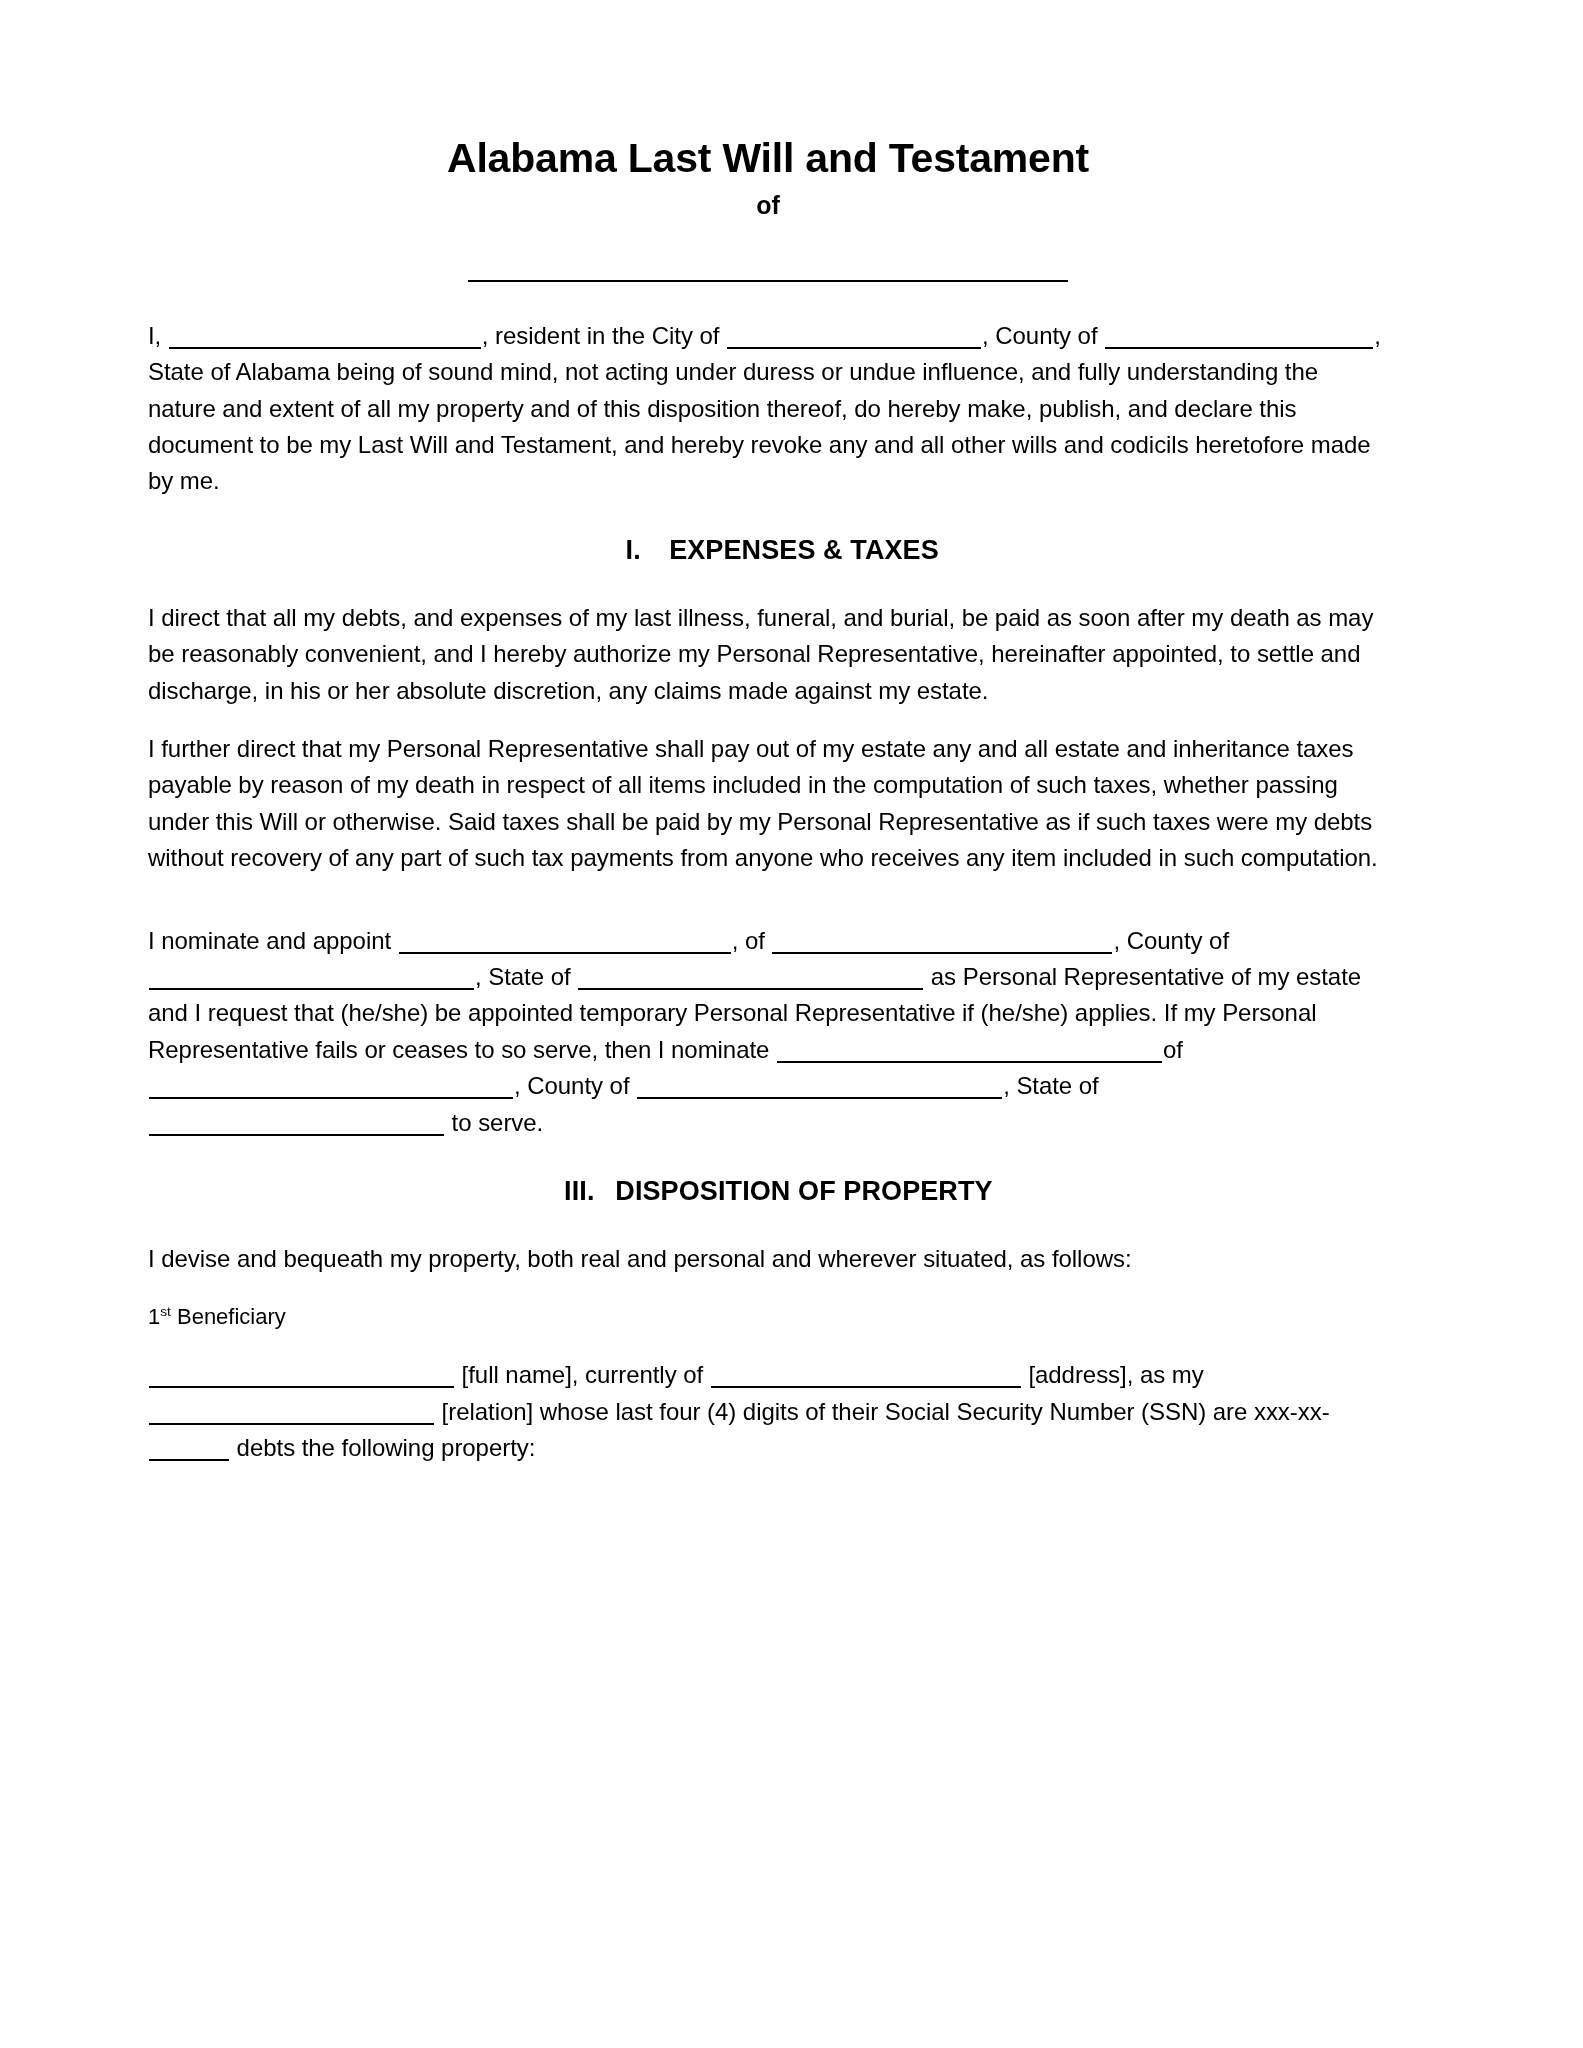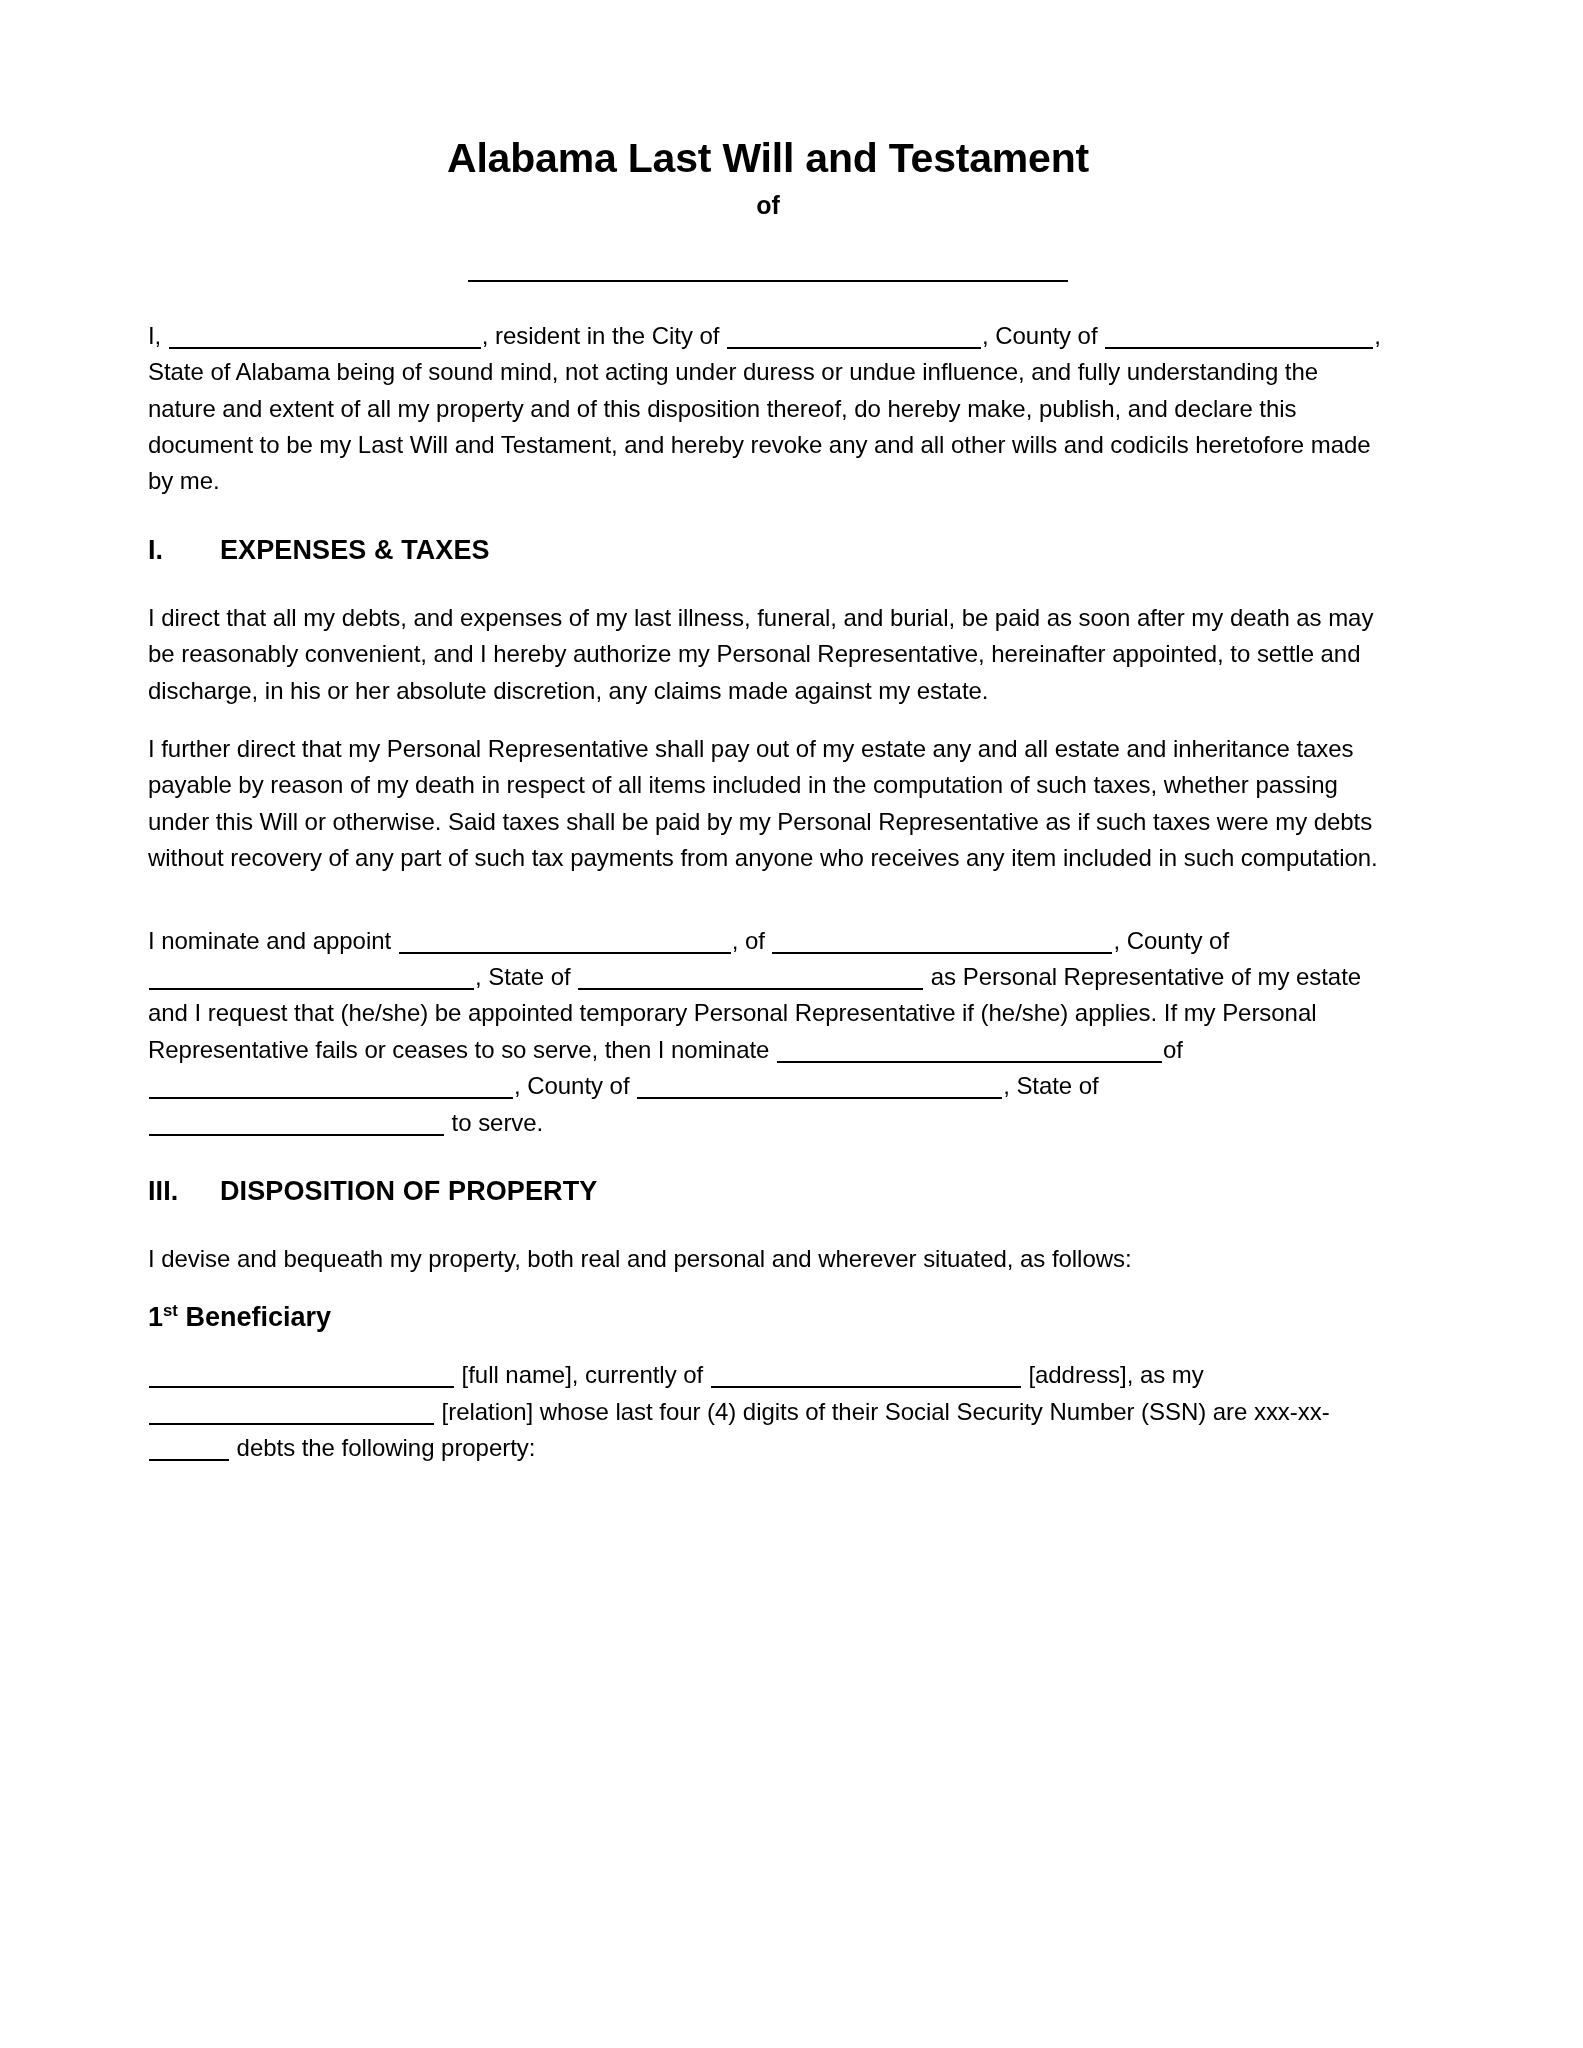--- a/index.html
+++ b/index.html
@@ -77,28 +77,29 @@
   .gap-xs { height: 14px; }
 
   
   .section-head {
     font-size: 27px;
     font-weight: bold;
     margin: 0;
     line-height: 36px;
     white-space: pre;
     letter-spacing: 0.1px;
+    text-align: center;
   }
   .section-num {
     display: inline-block;
     width: 72px;
   }
   .sub-head {
-    font-size: 27px;
-    font-weight: bold;
+    font-size: 22px;
+    font-weight: normal;
     margin: 0;
     line-height: 36px;
   }
   .sub-head sup {
     font-size: 0.62em;
     vertical-align: super;
     line-height: 0;
   }
 
   

